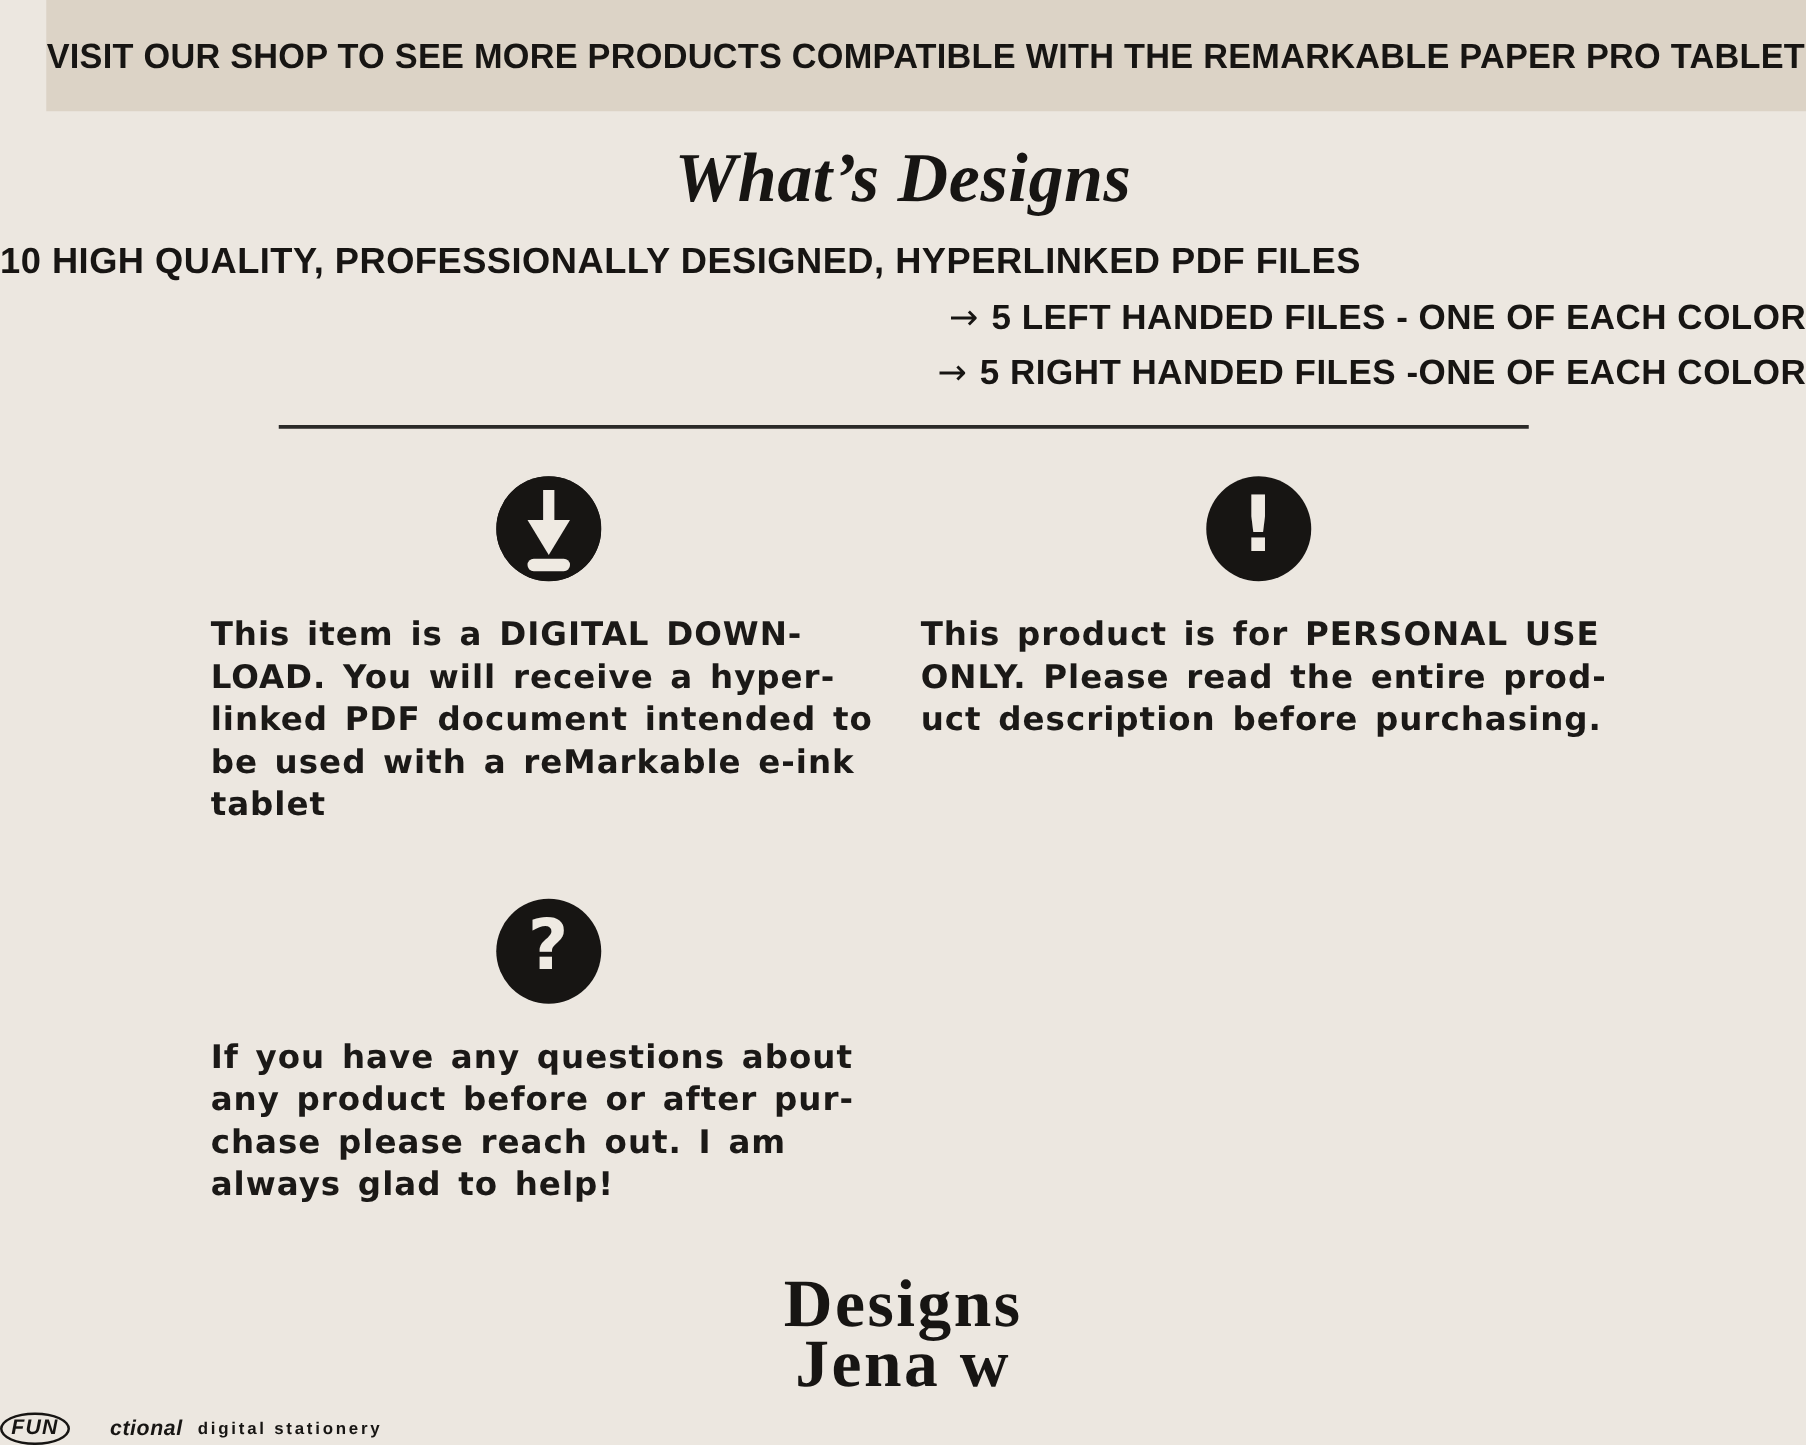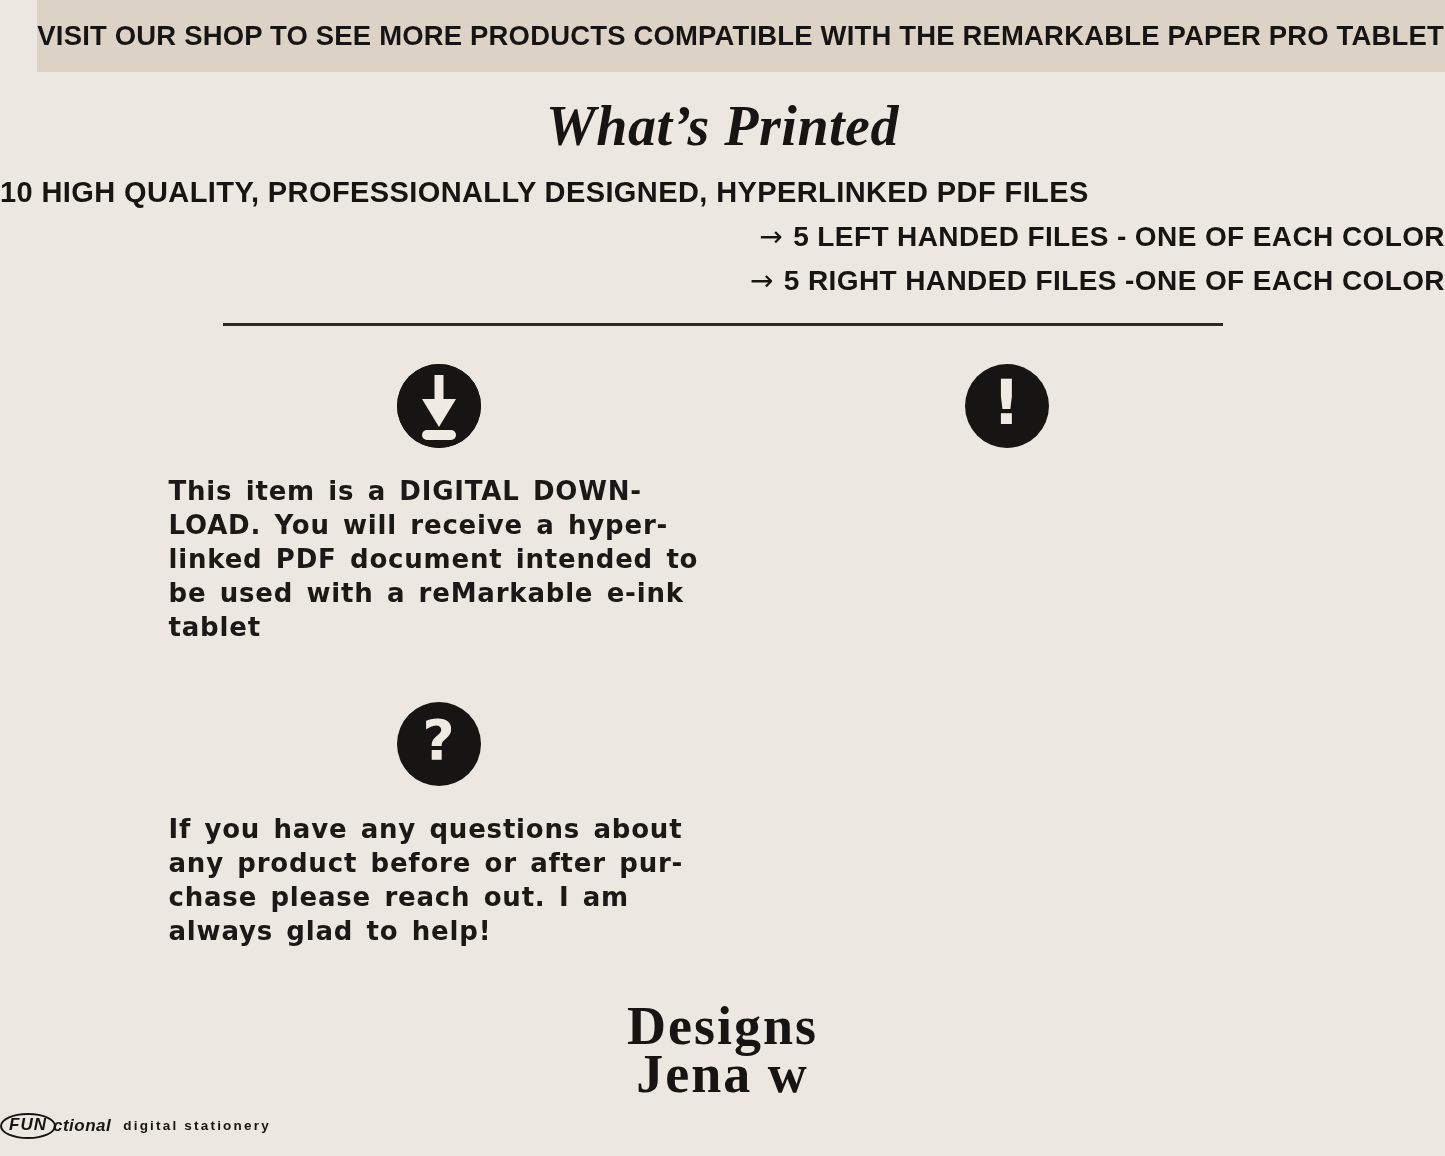--- a/index.html
+++ b/index.html
@@ -10,21 +10,21 @@
   }
   *{margin:0;padding:0;box-sizing:border-box;}
   html,body{background:#ffffff;}
   body{font-family:"DejaVu Sans",sans-serif;color:var(--ink);}
   .page{
     position:relative;width:1445px;height:1156px;overflow:hidden;
     background:var(--page_bg);
   }
   
   .banner{
-    height:72px;background:var(--banner_bg);
+    height:89px;background:var(--banner_bg);
     display:flex;align-items:center;justify-content:center;margin-left:37px;
   }
   .banner-text{
     font-family:"Liberation Sans",sans-serif;font-weight:700;font-size:28px;
     letter-spacing:.2px;white-space:nowrap;transform:scaleX(.98);
   }
   
   .title{
     margin-top:24px;text-align:center;
     font-family:"Liberation Serif",serif;font-style:italic;font-weight:700;
@@ -75,37 +75,37 @@
     margin-top:14px;display:flex;justify-content:flex-start;align-items:center;
   }
   .fun-wrap{
     display:inline-block;border:2px solid var(--ink);border-radius:50%;
     padding:0 7px 2px;font-family:"Liberation Sans",sans-serif;
     font-style:italic;font-weight:700;font-size:17px;letter-spacing:1px;
     line-height:1.2;
   }
   .ctional{
     font-family:"Liberation Sans",sans-serif;font-style:italic;font-weight:700;
-    font-size:17px;letter-spacing:.5px;margin-left:-3px;margin-right:12px;
+    font-size:17px;letter-spacing:.5px;margin-left:-3px;margin-right:12px;padding-left:35px;
   }
   .tag-rest{
     font-family:"Liberation Sans",sans-serif;font-weight:700;font-size:13.5px;
     letter-spacing:2.2px;
   }
 </style>
 </head>
 <body>
 
 <div class="page">
 
   <header class="banner">
     <span class="banner-text">VISIT OUR SHOP TO SEE MORE PRODUCTS COMPATIBLE WITH THE REMARKABLE PAPER PRO TABLET</span>
   </header>
 
-  <h1 class="title">What’s Printed</h1>
+  <h1 class="title">What’s Designs</h1>
 
   <p class="subtitle">10 HIGH QUALITY, PROFESSIONALLY DESIGNED, HYPERLINKED PDF FILES</p>
 
   <p class="bullet"><span class="arrow">→</span><span>5 LEFT HANDED FILES - ONE OF EACH COLOR</span></p>
 
   <p class="bullet"><span class="arrow">→</span><span>5 RIGHT HANDED FILES -ONE OF EACH COLOR</span></p>
 
   <hr class="divider">
 
   <section class="grid">
@@ -128,20 +128,23 @@
 tablet</div>
     </div>
 
 
     <div class="feature">
       <div class="icon-wrap">
         <span class="icon-circle">
           <span class="glyph bang">!</span>
         </span>
       </div>
+      <div class="feature-text">This product is for PERSONAL USE
+ONLY. Please read the entire prod-
+uct description before purchasing.</div>
     </div>
 
     <div class="feature">
       <div class="icon-wrap">
         <span class="icon-circle">
           <span class="glyph quest">?</span>
         </span>
       </div>
       <div class="feature-text">If you have any questions about
 any product before or after pur-

